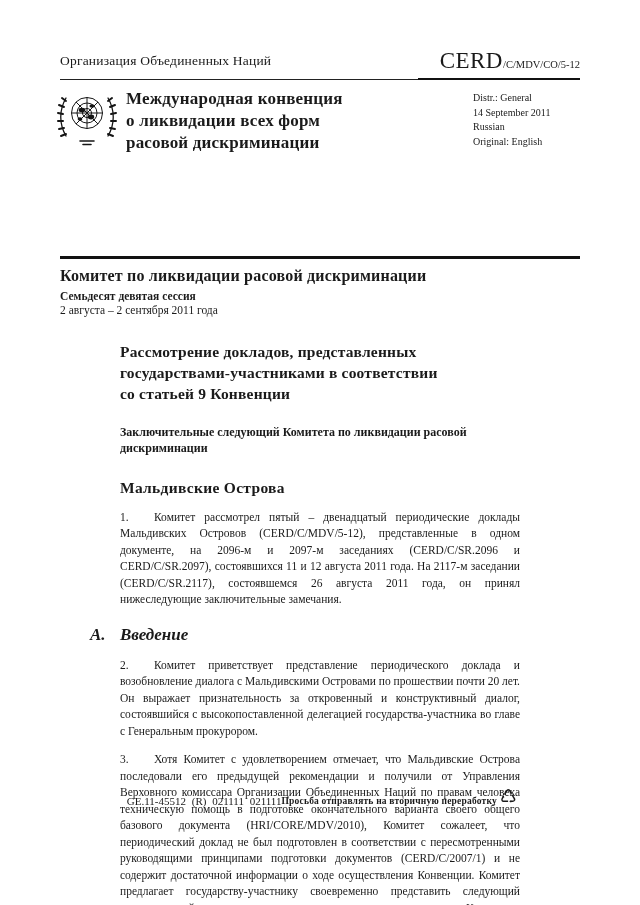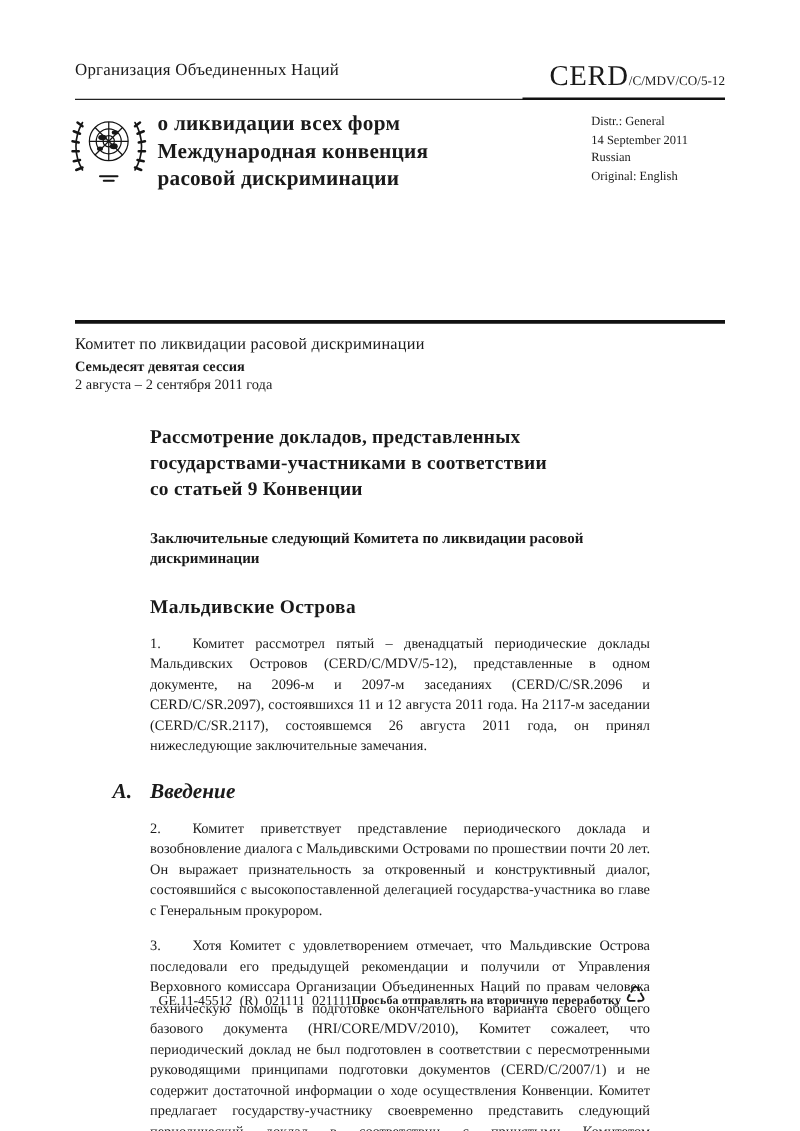--- a/index.html
+++ b/index.html
@@ -11,21 +11,21 @@
     font-family: "Liberation Serif", "DejaVu Serif", serif;
     color: #1a1a1a;
     box-sizing: border-box;
     padding: 48px 60px 0 60px;
     overflow: hidden;
   }
   
   .hdr-row {
     display: flex;
     justify-content: space-between;
-    align-items: flex-start;
+    align-items: center;
   }
   .org-name { font-size: 13.5px; letter-spacing: 0.2px; }
   .doc-symbol { white-space: nowrap; }
   .cerd { font-size: 23px; letter-spacing: 0.5px; }
   .cerd-suffix { font-size: 10.5px; }
   .hdr-rule {
     position: relative;
     margin-top: 4px;
     height: 2px;
   }
@@ -51,21 +51,21 @@
   }
   .distr-block {
     position: absolute; left: 376px; top: 3px;
     font-size: 10px;
     line-height: 14.5px;
     margin-left: 37px;
   }
   
   .thick-rule { margin-top: 58px; height: 2.5px; background: #111; }
   .committee { margin-top: 8px; }
-  .c-name { font-weight: normal; font-size: 13px; letter-spacing: 0.2px; }
+  .c-name { font-weight: bold; font-size: 16px; letter-spacing: 0.2px; }
   .c-session { font-weight: bold; font-size: 11.5px; margin-top: 5px; }
   .c-dates { font-size: 11.5px; margin-top: 2px; }
   
   .content { margin-left: 60px; width: 400px; }
   .main-title {
     margin-top: 25px;
     font-weight: bold;
     font-size: 15.5px;
     line-height: 21px;
     letter-spacing: 0.2px;
@@ -152,22 +152,22 @@
         <g stroke="#151515" fill="none" stroke-linecap="round">
           <path d="M10,8 C3,20 3,34 10,46" stroke-width="1.3"></path>
           <path d="M52,8 C59,20 59,34 52,46" stroke-width="1.3"></path>
           <path d="M10,44 l-5,2 M8,38 l-5,1 M7,31 l-5,0 M7,24 l-5,-1 M8,17 l-5,-2 M10,11 l-4,-3" stroke-width="2"></path>
           <path d="M52,44 l5,2 M54,38 l5,1 M55,31 l5,0 M55,24 l5,-1 M54,17 l5,-2 M52,11 l4,-3" stroke-width="2"></path>
           <path d="M24,51 l14,0 M27,54.5 l8,0" stroke-width="1.6"></path>
         </g>
       </svg>
     </div>
     <div class="conv-title">
+      <div>Международная конвенция</div>
       <div>о ликвидации всех форм</div>
-      <div>Международная конвенция</div>
       <div>расовой дискриминации</div>
     </div>
     <div class="distr-block">
       <div>Distr.: General</div>
       <div>14 September 2011</div>
       <div>Russian</div>
       <div>Original: English</div>
     </div>
   </div>
 

